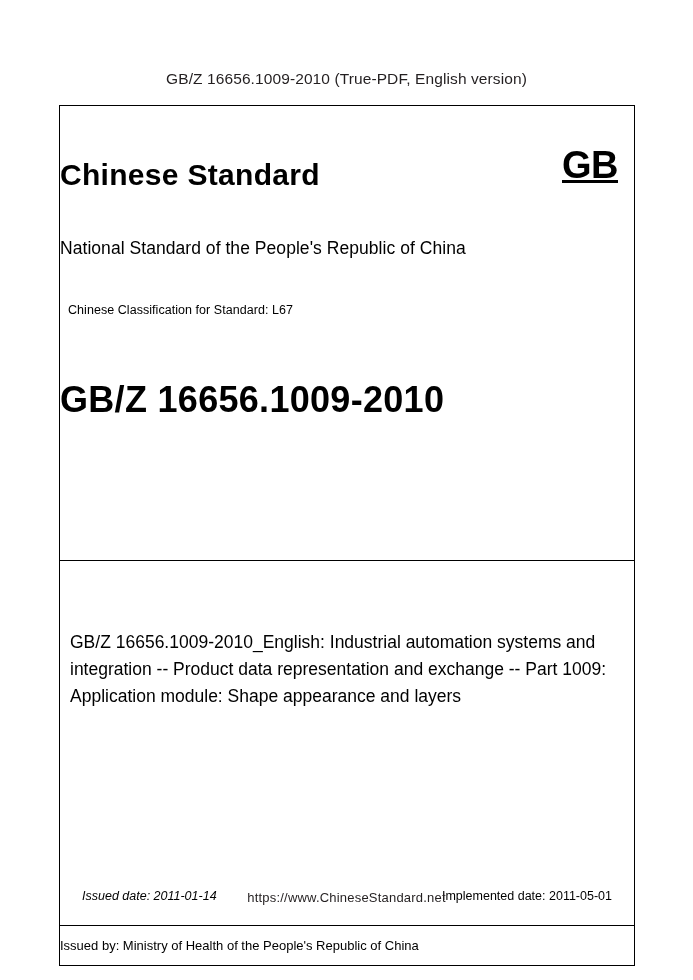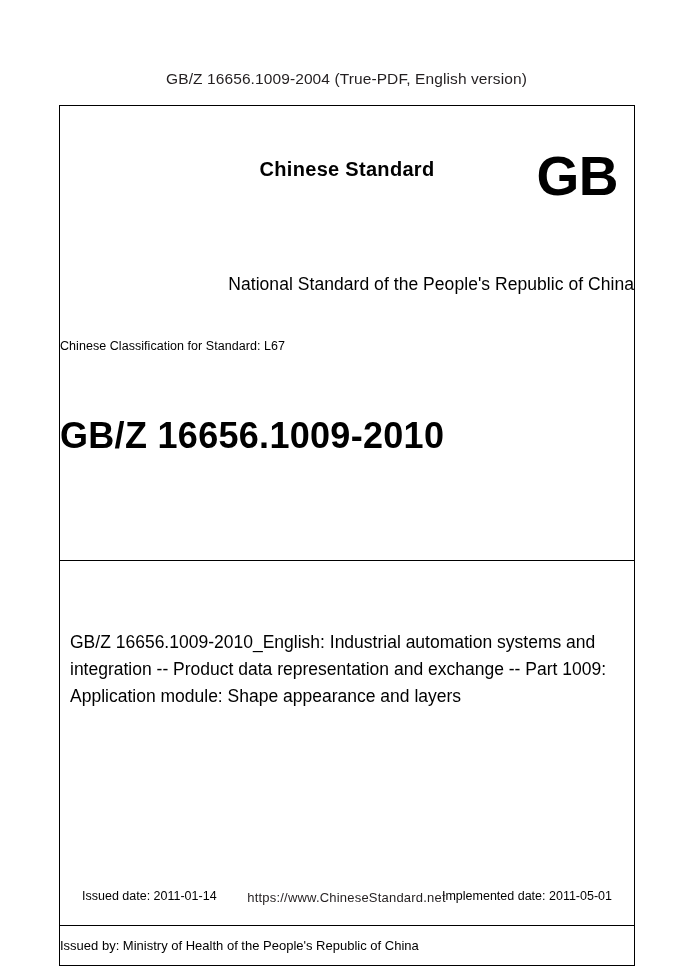--- a/index.html
+++ b/index.html
@@ -44,43 +44,43 @@
   }
   .title-row {
     position: relative;
     height: 100px;
   }
   .main-title {
     position: absolute;
     left: 0;
     right: 0;
     top: 52px;
-    text-align: center;
-    font-size: 20px;
+    font-size: 30px;
     font-weight: bold;
     letter-spacing: 0.3px;
   }
   .gb-mark {
     position: absolute;
     right: 16px;
     top: 38px;
-    font-size: 55px;
+    font-size: 38px;
     font-weight: bold;
     letter-spacing: -0.5px;
+    text-decoration: underline;
   }
   .subtitle {
-    text-align: right;
+    text-align: left;
     font-size: 17.5px;
-    margin-top: 68px;
+    margin-top: 32px;
     letter-spacing: 0.05px;
   }
   .classification {
     font-size: 12.5px;
     margin-top: 44px;
-    margin-left: 0;
+    margin-left: 8px;
     letter-spacing: 0.05px;
   }
   .std-number {
     text-align: left;
     font-size: 36px;
     font-weight: bold;
     margin-top: 62px;
     letter-spacing: 0.3px;
   }
   .cover-mid {
@@ -100,20 +100,21 @@
     position: absolute;
     left: 0;
     right: 0;
     bottom: 22px;
     font-size: 12.5px;
     padding: 0 22px;
     box-sizing: border-box;
   }
   .dates .issued {
     float: left;
+    font-style: italic;
   }
   .dates .implemented {
     float: right;
   }
   .cover-bottom {
     height: 39px;
     line-height: 39px;
     font-size: 13px;
   }
   .site-url {
@@ -125,21 +126,21 @@
     font-size: 13px;
     color: #231f20;
     letter-spacing: 0.2px;
   }
 </style>
 </head>
 <body>
 
 <div class="page">
 
-  <div class="doc-header">GB/Z 16656.1009-2004 (True-PDF, English version)</div>
+  <div class="doc-header">GB/Z 16656.1009-2010 (True-PDF, English version)</div>
 
   <div class="cover">
 
     <div class="cover-top">
       <div class="title-row">
         <div class="main-title">Chinese Standard</div>
         <div class="gb-mark">GB</div>
       </div>
       <div class="subtitle">National Standard of the People's Republic of China</div>
       <div class="classification">Chinese Classification for Standard: L67</div>

